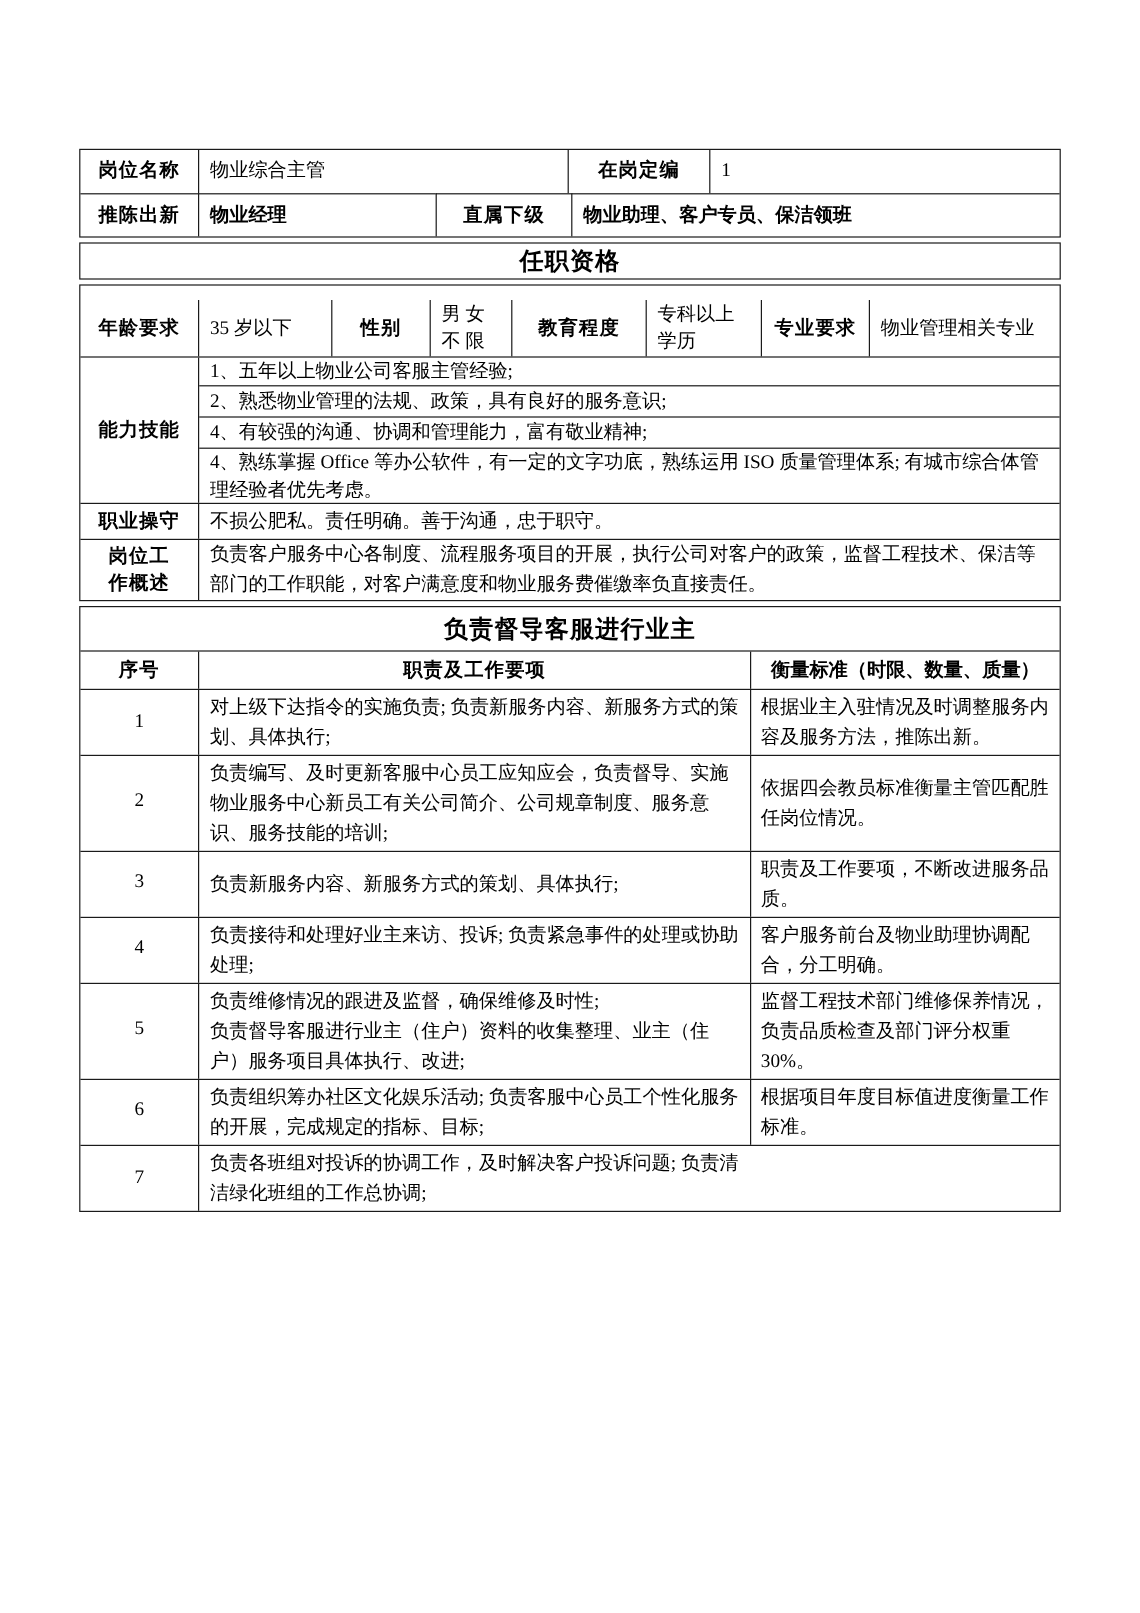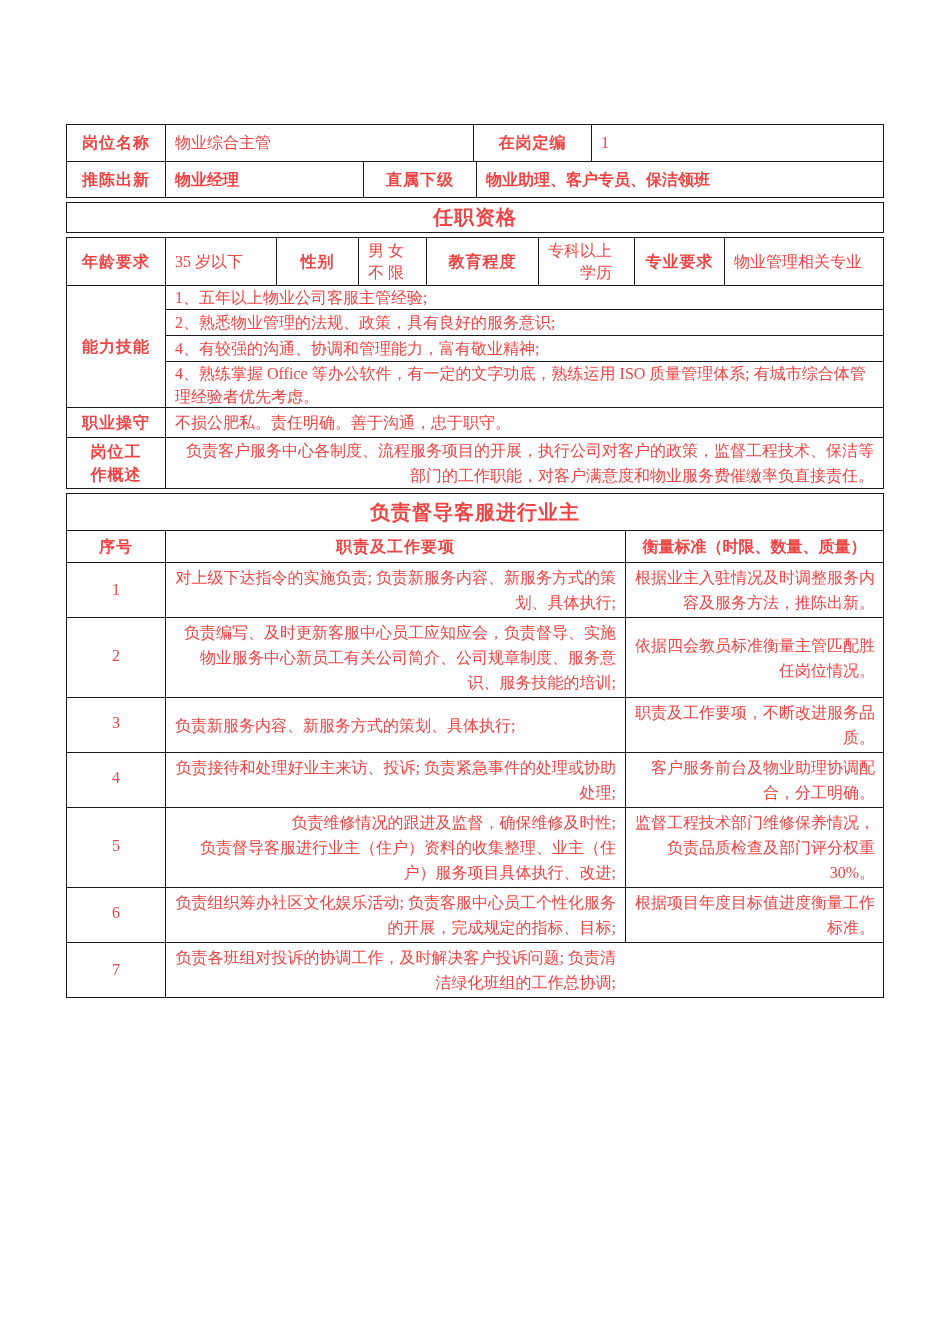--- a/index.html
+++ b/index.html
@@ -2,35 +2,35 @@
 <html><head>
 <meta charset="utf-8">
 <style>
   * { margin:0; padding:0; box-sizing:border-box; }
   html,body { background:#ffffff; }
   .page {
     position:relative;
     width:950px; height:1344px;
     background:#ffffff;
     font-family:"Liberation Serif","DejaVu Serif",serif;
-    color:#ef4444;
+    color:#000000;
   }
   .doc { position:absolute; left:66px; top:124px; width:818px; }
   .sect { border:1px solid #1a1a1a; background:#fff; }
   .gap { margin-top:4px; }
 
   .row { display:grid; }
   .g-top1 { grid-template-columns:98px 308px 118px 1fr; }
   .g-top2 { grid-template-columns:98px 198px 113px 1fr; }
-  .g-age  { grid-template-columns:98px 111px 82px 68px 112px 96px 90px 1fr; }
+  .g-age  { grid-template-columns:98px 111px 82px 68px 112px 96px 90px 1fr;margin-top:12px; }
   .g2     { grid-template-columns:98px 1fr; }
   .g-duty { grid-template-columns:98px 460px 1fr; }
 
   .cell { display:flex; align-items:center; font-size:16px; line-height:22px;
-          white-space:pre-line; overflow:hidden;text-align:right; }
+          white-space:pre-line; overflow:hidden; }
   .label { justify-content:center; text-align:center; font-weight:700;
            font-family:"Liberation Sans","DejaVu Sans",sans-serif;
            letter-spacing:1px; }
   .value { padding:0 9px; }
   .center { justify-content:center; text-align:center; }
   .bl { border-left:1px solid #1a1a1a; }
   .bt { border-top:1px solid #1a1a1a; }
 
   .sec-title { height:100%; display:flex; align-items:center; justify-content:center;
                font-weight:700; font-size:20px; letter-spacing:1px;

